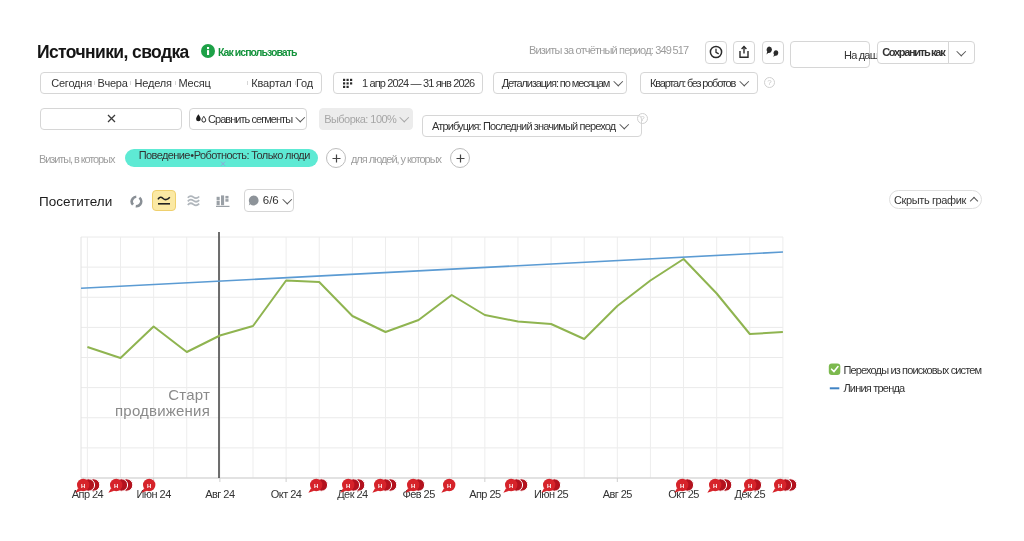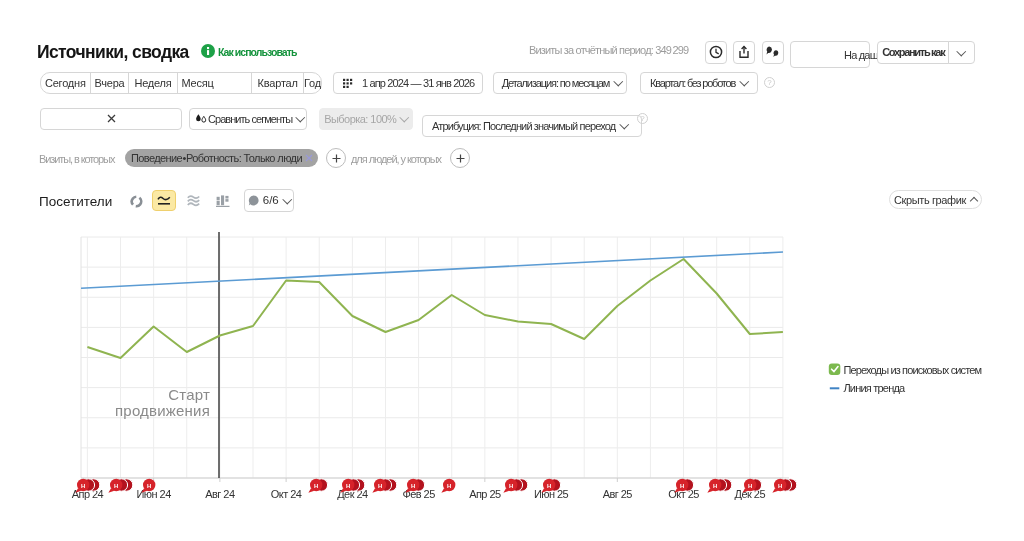--- a/index.html
+++ b/index.html
@@ -22,21 +22,21 @@
 
 <div class="abs" style="left:37px;top:42px;font-size:17.5px;font-weight:700;color:#141414;letter-spacing:-0.6px;">Источники, сводка</div>
 
 <svg class="abs" style="left:201px;top:44px" width="14" height="14" viewBox="0 0 14 14">
   <circle cx="7" cy="7" r="7" fill="#1da147"></circle>
   <rect x="6" y="3" width="2.1" height="2.1" fill="#fff"></rect>
   <rect x="6" y="6.1" width="2.1" height="4.9" fill="#fff"></rect>
 </svg>
 <div class="abs" style="left:218px;top:45.5px;font-size:10.5px;font-weight:700;color:#14933c;letter-spacing:-0.95px;">Как использовать</div>
 
-<div class="abs" style="left:529px;top:44px;font-size:11px;color:#9c9c9c;letter-spacing:-0.83px;">Визиты за отчётный период: 349 299</div>
+<div class="abs" style="left:529px;top:44px;font-size:11px;color:#9c9c9c;letter-spacing:-0.83px;">Визиты за отчётный период: 349 517</div>
 
 <div class="btn" style="left:705px;top:41px;width:22px;height:22.5px;justify-content:center;">
   <svg width="14" height="14" viewBox="0 0 14 14">
     <circle cx="7" cy="7" r="5.6" fill="none" stroke="#2b2b2b" stroke-width="1.5"></circle>
     <path d="M7 4.2 L7 7.3 L9.3 8.6" fill="none" stroke="#2b2b2b" stroke-width="1.3" stroke-linecap="round"></path>
   </svg>
 </div>
 <div class="btn" style="left:733px;top:41px;width:22px;height:22.5px;justify-content:center;">
   <svg width="14" height="14" viewBox="0 0 14 14">
     <path d="M3 6 L3 12.3 L11 12.3 L11 6" fill="none" stroke="#2b2b2b" stroke-width="1.4"></path>
@@ -55,21 +55,21 @@
   <svg width="11" height="11" viewBox="0 0 11 11" style="margin-right:6px;">
       <path d="M5.5 0.5 V10.5 M0.5 5.5 H10.5" stroke="#333" stroke-width="1.3"></path>
     </svg>
   На дашборд
 </div>
 <div class="btn" style="left:876.5px;top:41px;width:73.5px;height:22.5px;justify-content:center;letter-spacing:-1.3px;border-top-right-radius:0;border-bottom-right-radius:0;font-weight:bold;">Сохранить как</div>
 <div class="btn" style="left:949px;top:41px;width:27px;height:22.5px;justify-content:center;border-top-left-radius:0;border-bottom-left-radius:0;margin-left:-1px;">
   <span class="chev"></span>
 </div>
 
-<div class="btn" style="left:40px;top:72px;width:282px;height:22px;padding:0;justify-content:center;border-radius:10px;">
+<div class="btn" style="left:40px;top:72px;width:282px;height:22px;padding:8px;justify-content:flex-end;">
   <div class="seg" style="width:53.5px;">Сегодня</div>
   <div class="seg" style="width:42.5px;">Вчера</div>
   <div class="seg" style="width:53.2px;">Неделя</div>
   <div class="seg" style="width:44.5px;">Месяц</div>
   <div class="seg" style="width:57px;margin-left:34px;">Квартал</div>
   <div class="seg" style="flex:1;">Год</div>
 </div>
 
 <div class="btn" style="left:333px;top:72px;width:150px;height:22px;">
   <svg width="11" height="11" viewBox="0 0 11 11" style="margin-left:9px;margin-right:8px;flex:0 0 auto;">
@@ -119,22 +119,22 @@
     <span class="chev" style="border-color:#a6a6a6;margin-left:5px;"></span>
 </div>
 
 <div class="btn" style="left:422px;top:115px;width:220px;height:21.5px;">
   <span style="margin-left:9px;letter-spacing:-0.87px;">Атрибуция: Последний значимый переход</span>
     <span class="chev" style="margin-left:6px;"></span>
 </div>
 <div class="qmark" style="left:637px;top:112.5px;">?</div>
 
 <div class="abs gray" style="left:39px;top:152.5px;font-size:11px;letter-spacing:-1.1px;">Визиты, в которых</div>
-<div class="abs" style="left:125px;top:149px;width:192.5px;height:17.5px;background:#a3a3a3;border-radius:9px;
-     display:flex;align-items:center;box-sizing:border-box;font-size:11px;color:#333;">
+<div class="abs" style="left:125px;top:149px;width:192.5px;height:17.5px;background:#5eead4;border-radius:9px;
+     display:flex;align-items:center;box-sizing:border-box;font-size:11px;color:#333;flex-direction:column;">
   <span style="margin-left:6px;letter-spacing:-0.6px;">Поведение • Роботность: Только люди</span>
   <svg width="8" height="8" viewBox="0 0 8 8" style="margin-left:3px;">
       <path d="M1 1 L7 7 M7 1 L1 7" stroke="#9a9ad8" stroke-width="1.2"></path>
     </svg>
 </div>
 <div class="pluscirc" style="left:326px;top:148px;">
   <svg width="9" height="9" viewBox="0 0 9 9">
       <path d="M4.5 0.5 V8.5 M0.5 4.5 H8.5" stroke="#444" stroke-width="1.2"></path>
     </svg>
 </div>

